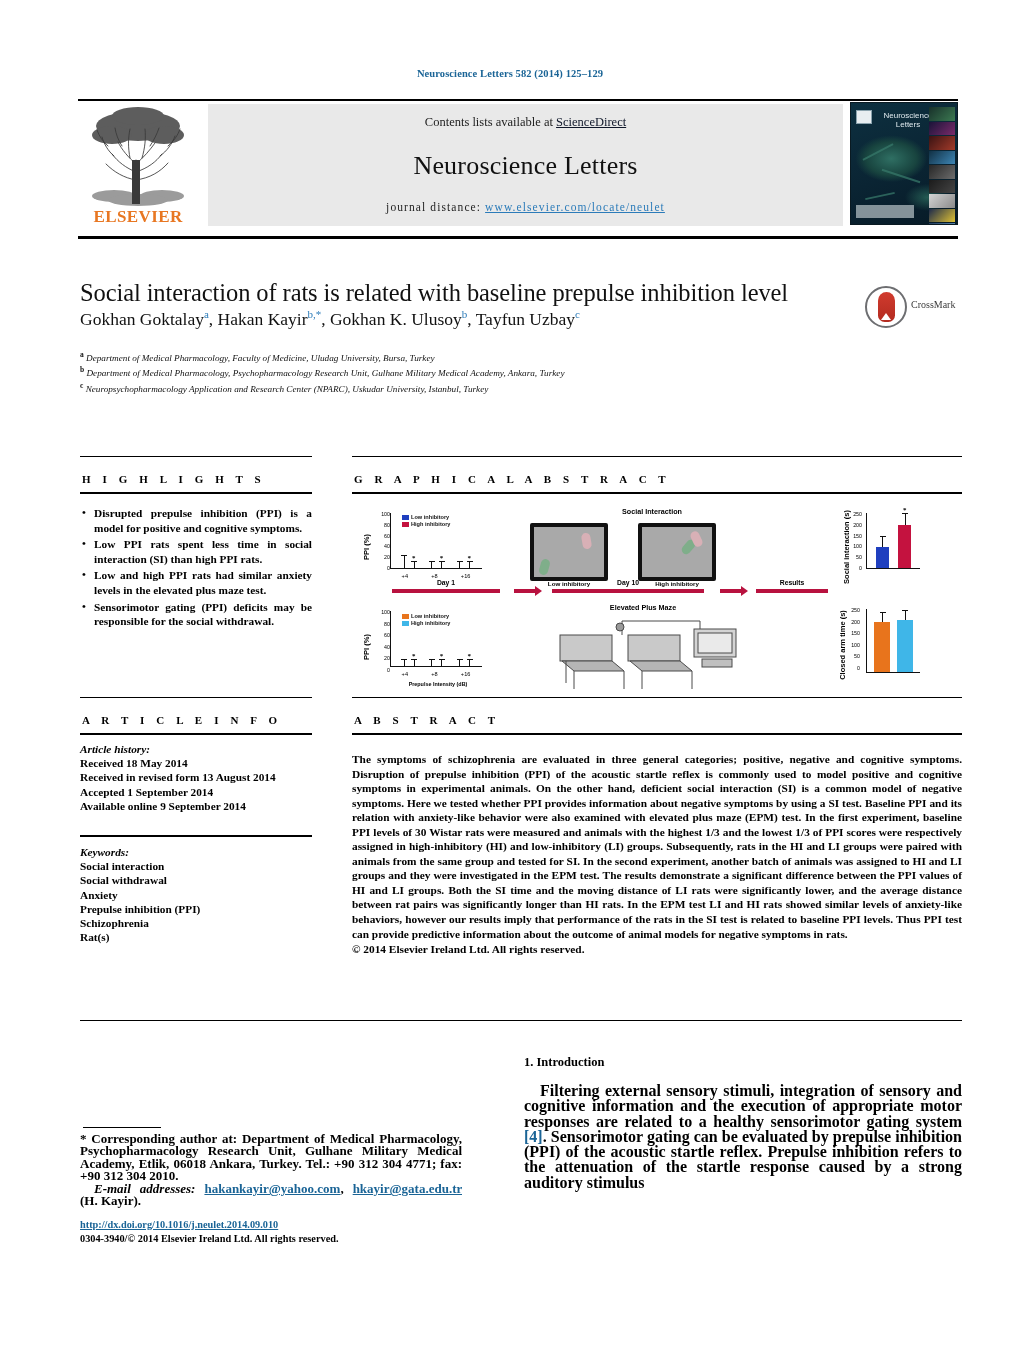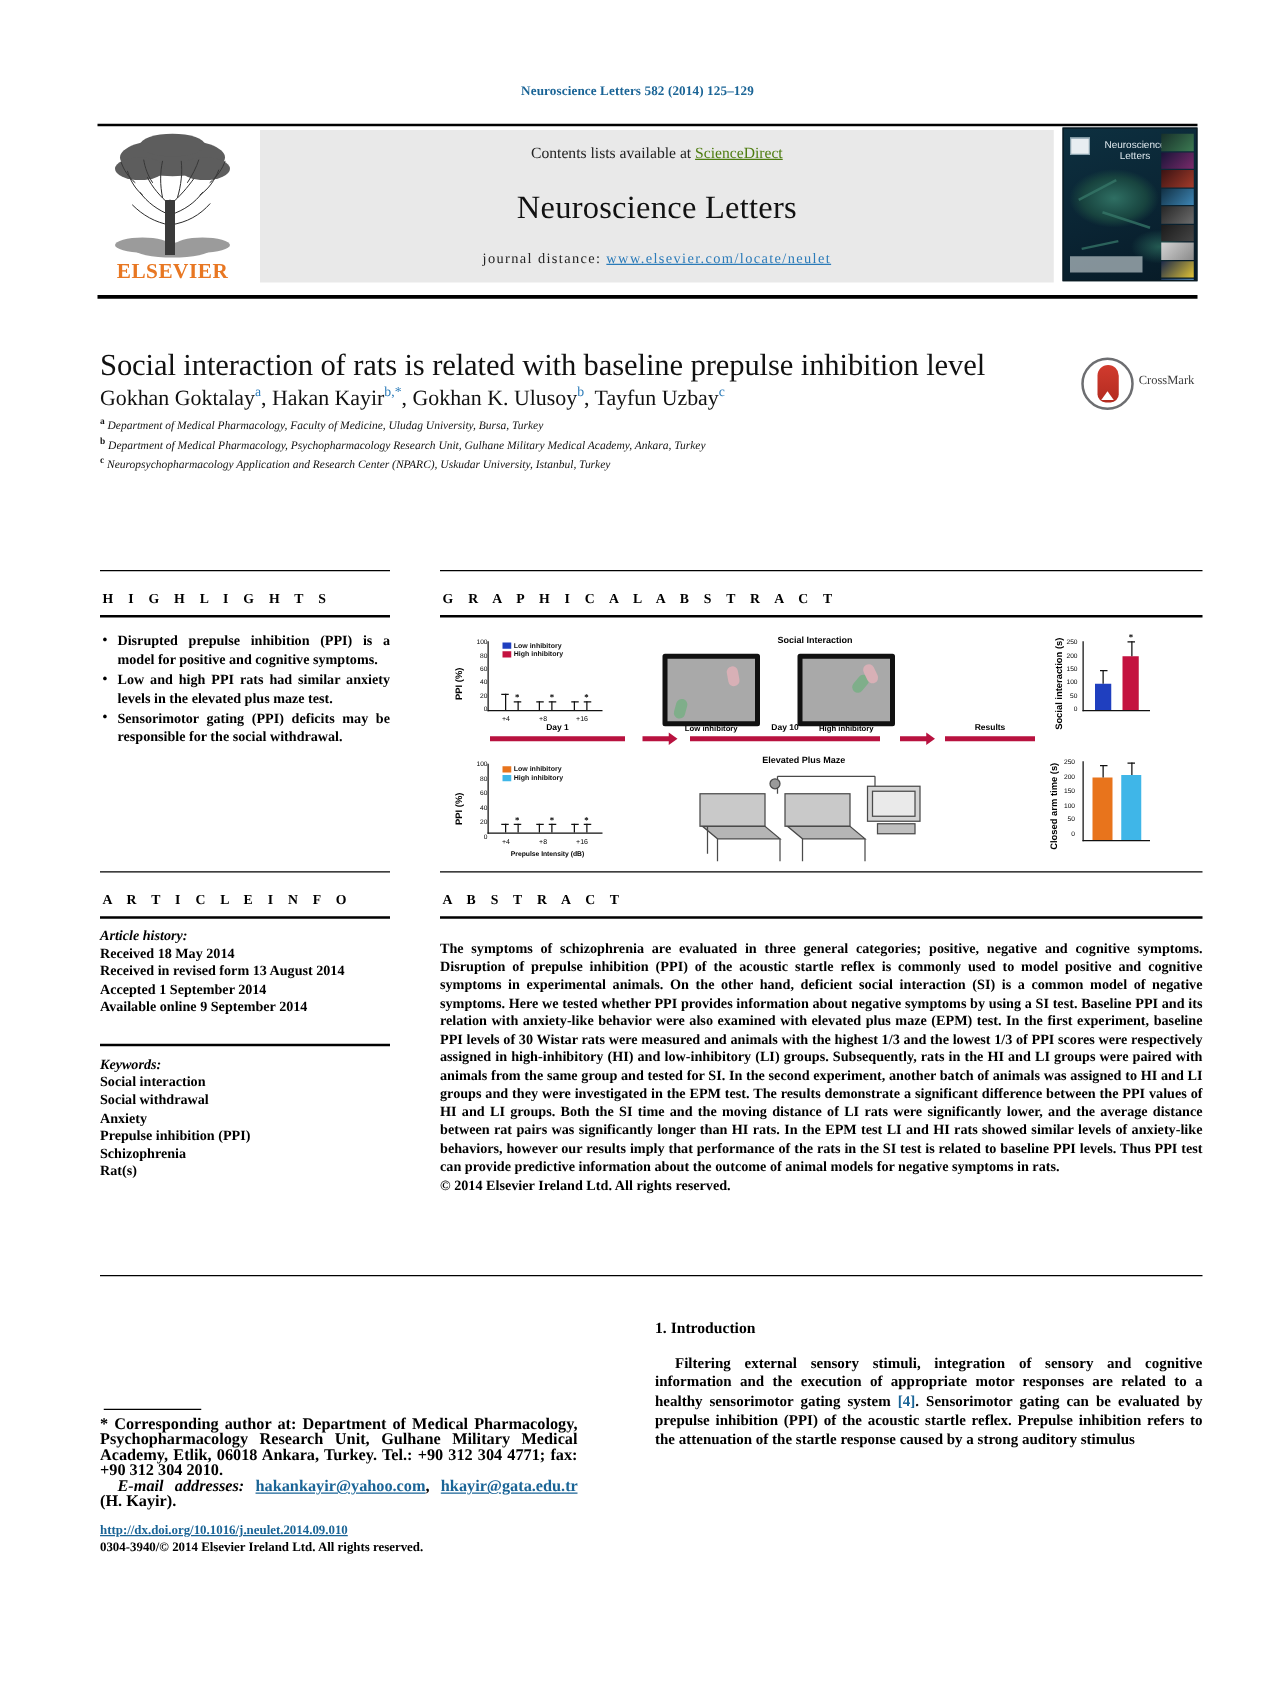--- a/index.html
+++ b/index.html
@@ -31,21 +31,21 @@
   }
   .rule-thick { position:absolute; left:78px; width:880px; background:#000; }
   .mast-box {
     position: absolute; left: 130px; top: 5px; width: 635px; height: 122px;
     background: #e9e9e9;
     display: flex; flex-direction: column;
     align-items: center; justify-content: space-between;
     padding: 11px 0 13px 0;
   }
   .contents-line { font-size: 12.5px; color: #222; }
-  .sd-link { color: #4d7c0f; }
+  .sd-link { color: #0f172a; }
   .journal-title { font-size: 26px; color: #111; letter-spacing: .2px; }
   .homepage-line { font-size: 11.5px; letter-spacing: 1.1px; color:#222; }
   .homepage-line .url { color: #2b7bb9; }
 
   
   .elsevier-logo { position: absolute; left: 0px; top: 3px; width: 120px; height: 126px; }
   .elsevier-word {
     position: absolute; left: 2px; bottom: 1px; width: 116px;
     text-align: center; font-size: 17px; font-weight: bold;
     color: #e87722; letter-spacing: .4px;
@@ -84,21 +84,21 @@
   }
 
   
   .titleblock { position: absolute; left: 80px; top: 278px; width: 760px; }
   h1.title {
     margin: 0; font-size: 24.5px; font-weight: normal; line-height: 30px;
     color: #111; letter-spacing: -.1px;
   }
   .authors { font-size: 17.5px; color: #111; }
   .sup { font-size: 11px; vertical-align: super; color: #2b7bb9; }
-  .affils { margin-top: 2px; font-size: 9.2px; font-style: italic; line-height: 12.5px; color:#111; }
+  .affils { margin-top: 19px; font-size: 9.2px; font-style: italic; line-height: 12.5px; color:#111; }
   .affils .mk { font-style: normal; font-weight: bold; vertical-align: super; font-size: 7.5px; }
 
   
   .crossmark { position: absolute; left: 865px; top: 286px; width: 96px; height: 42px; }
   .cm-circle {
     position:absolute; left:0; top:0; width:42px; height:42px; border-radius:50%;
     background:#ffffff; border:2px solid #6d6e71;
     display:flex; align-items:center; justify-content:center;
   }
   .cm-inner {
@@ -196,21 +196,21 @@
   .abstract-text {
     position:absolute; left:352px; top:752px; width:610px;
     font-size:11.35px; line-height:14.55px; font-weight:bold; text-align:justify;
   }
   .copyright { margin-top:1px; }
 
   
   .intro-head { position:absolute; left:524px; top:1055px; font-size:12.5px; font-weight:bold;font-family:Liberation Serif, serif; }
   .intro-body {
     position:absolute; left:524px; top:1083px; width:438px;
-    font-size:12px; line-height:15.3px; font-weight:bold; text-align:justify;
+    font-size:16px; line-height:15.3px; font-weight:bold; text-align:justify;
   }
   .intro-body .ref { color:#1a6496; }
 
   
   .fn-rule { position:absolute; left:83px; top:1127px; width:78px; height:1.4px; background:#000; }
   .footnote {
     position:absolute; left:80px; top:1133px; width:382px;
     font-size:13px; line-height:12.3px; font-weight:bold; text-align:justify;
   }
   .footnote .em { font-style: italic; }
@@ -324,20 +324,21 @@
 
   <div class="sechead" style="position:absolute;left:82px;top:473px;">H I G H L I G H T S</div>
   <div class="sechead" style="position:absolute;left:354px;top:473px;">G R A P H I C A L   A B S T R A C T</div>
 
   <div class="hr-b" style="left:80px; top:492px; width:232px; height:2px;"></div>
   <div class="hr-b" style="left:352px; top:492px; width:610px; height:2px;"></div>
 
   <div class="col-left" style="top:497px;">
     <ul class="highlights">
       <li>Disrupted prepulse inhibition (PPI) is a model for positive and cognitive symptoms.</li>
+      <li>Low PPI rats spent less time in social interaction (SI) than high PPI rats.</li>
       <li>Low and high PPI rats had similar anxiety levels in the elevated plus maze test.</li>
       <li>Sensorimotor gating (PPI) deficits may be responsible for the social withdrawal.</li>
     </ul>
   </div>
 
   <div class="ga-figure">
 
     <div class="ga-row" style="top:0;">
 
       <div class="mini-chart" style="left:4px; top:4px; width:130px; height:80px;">

